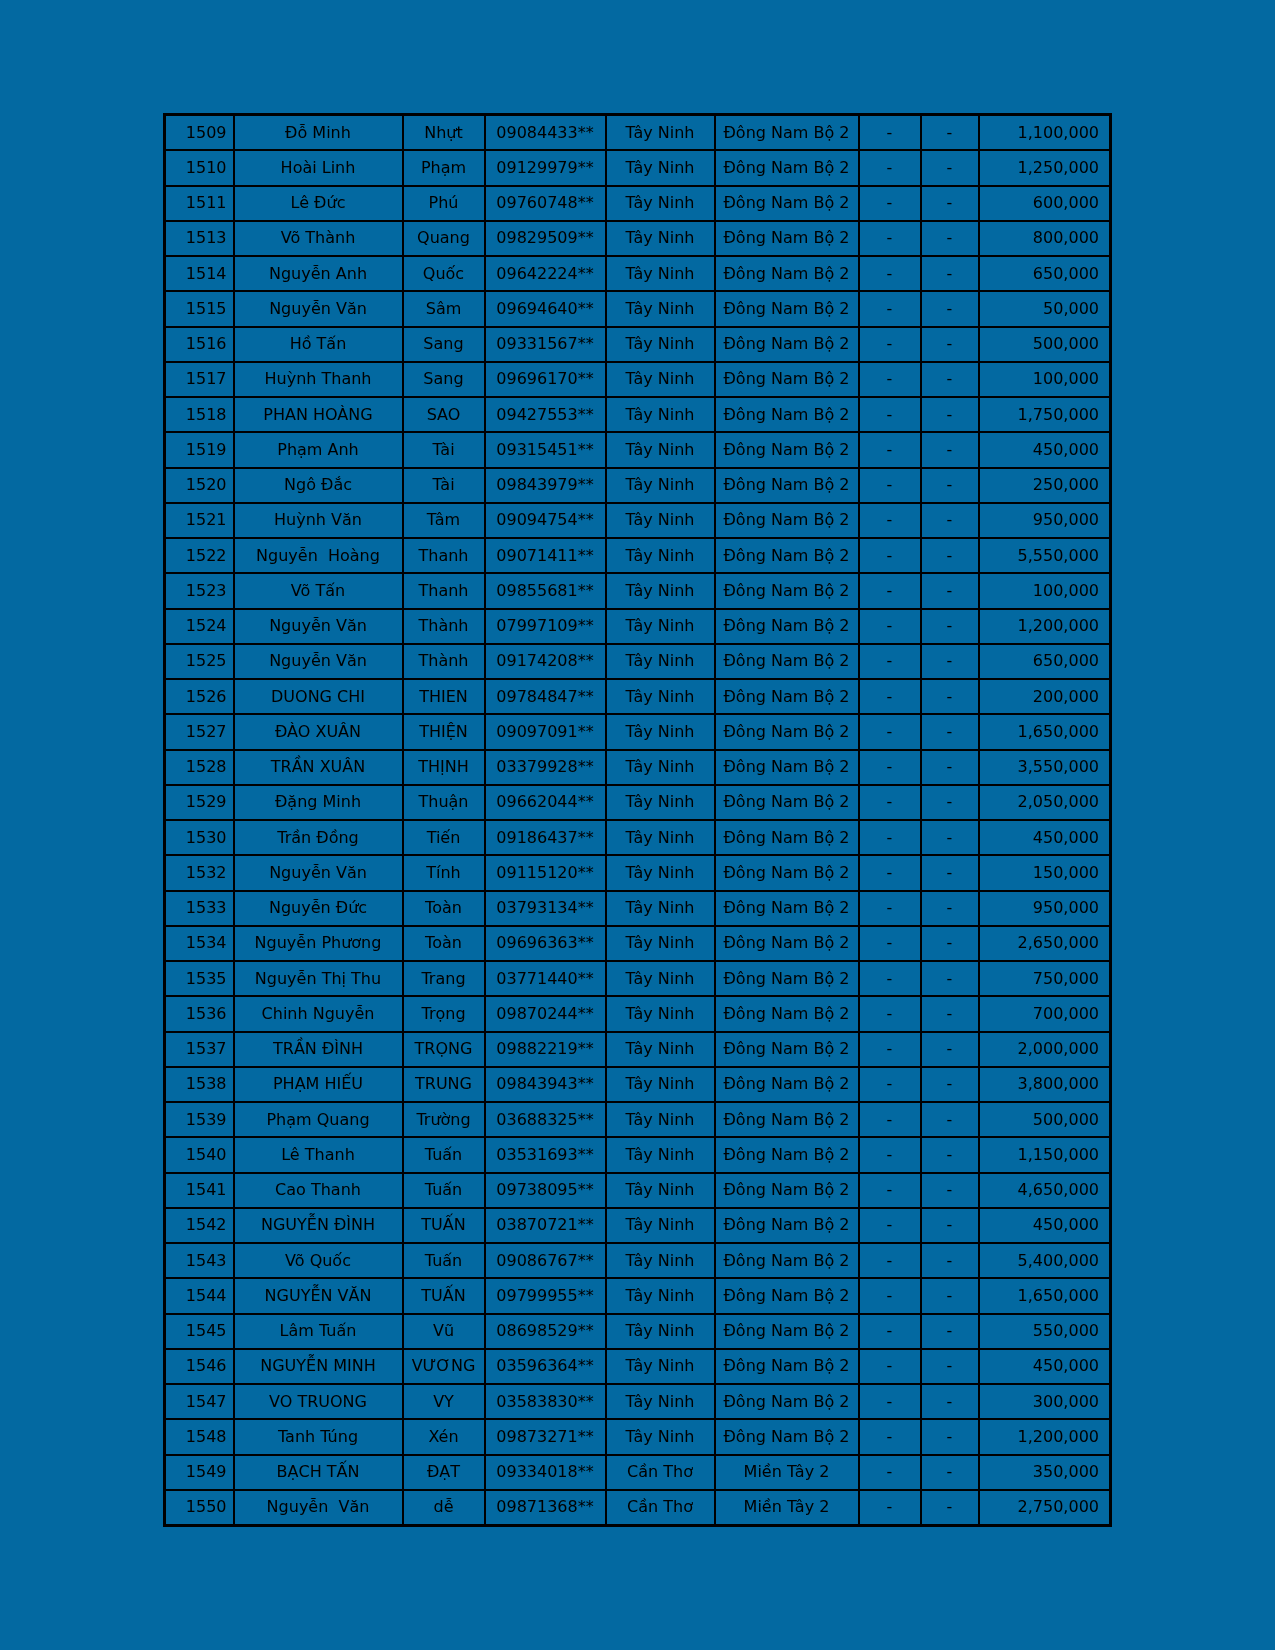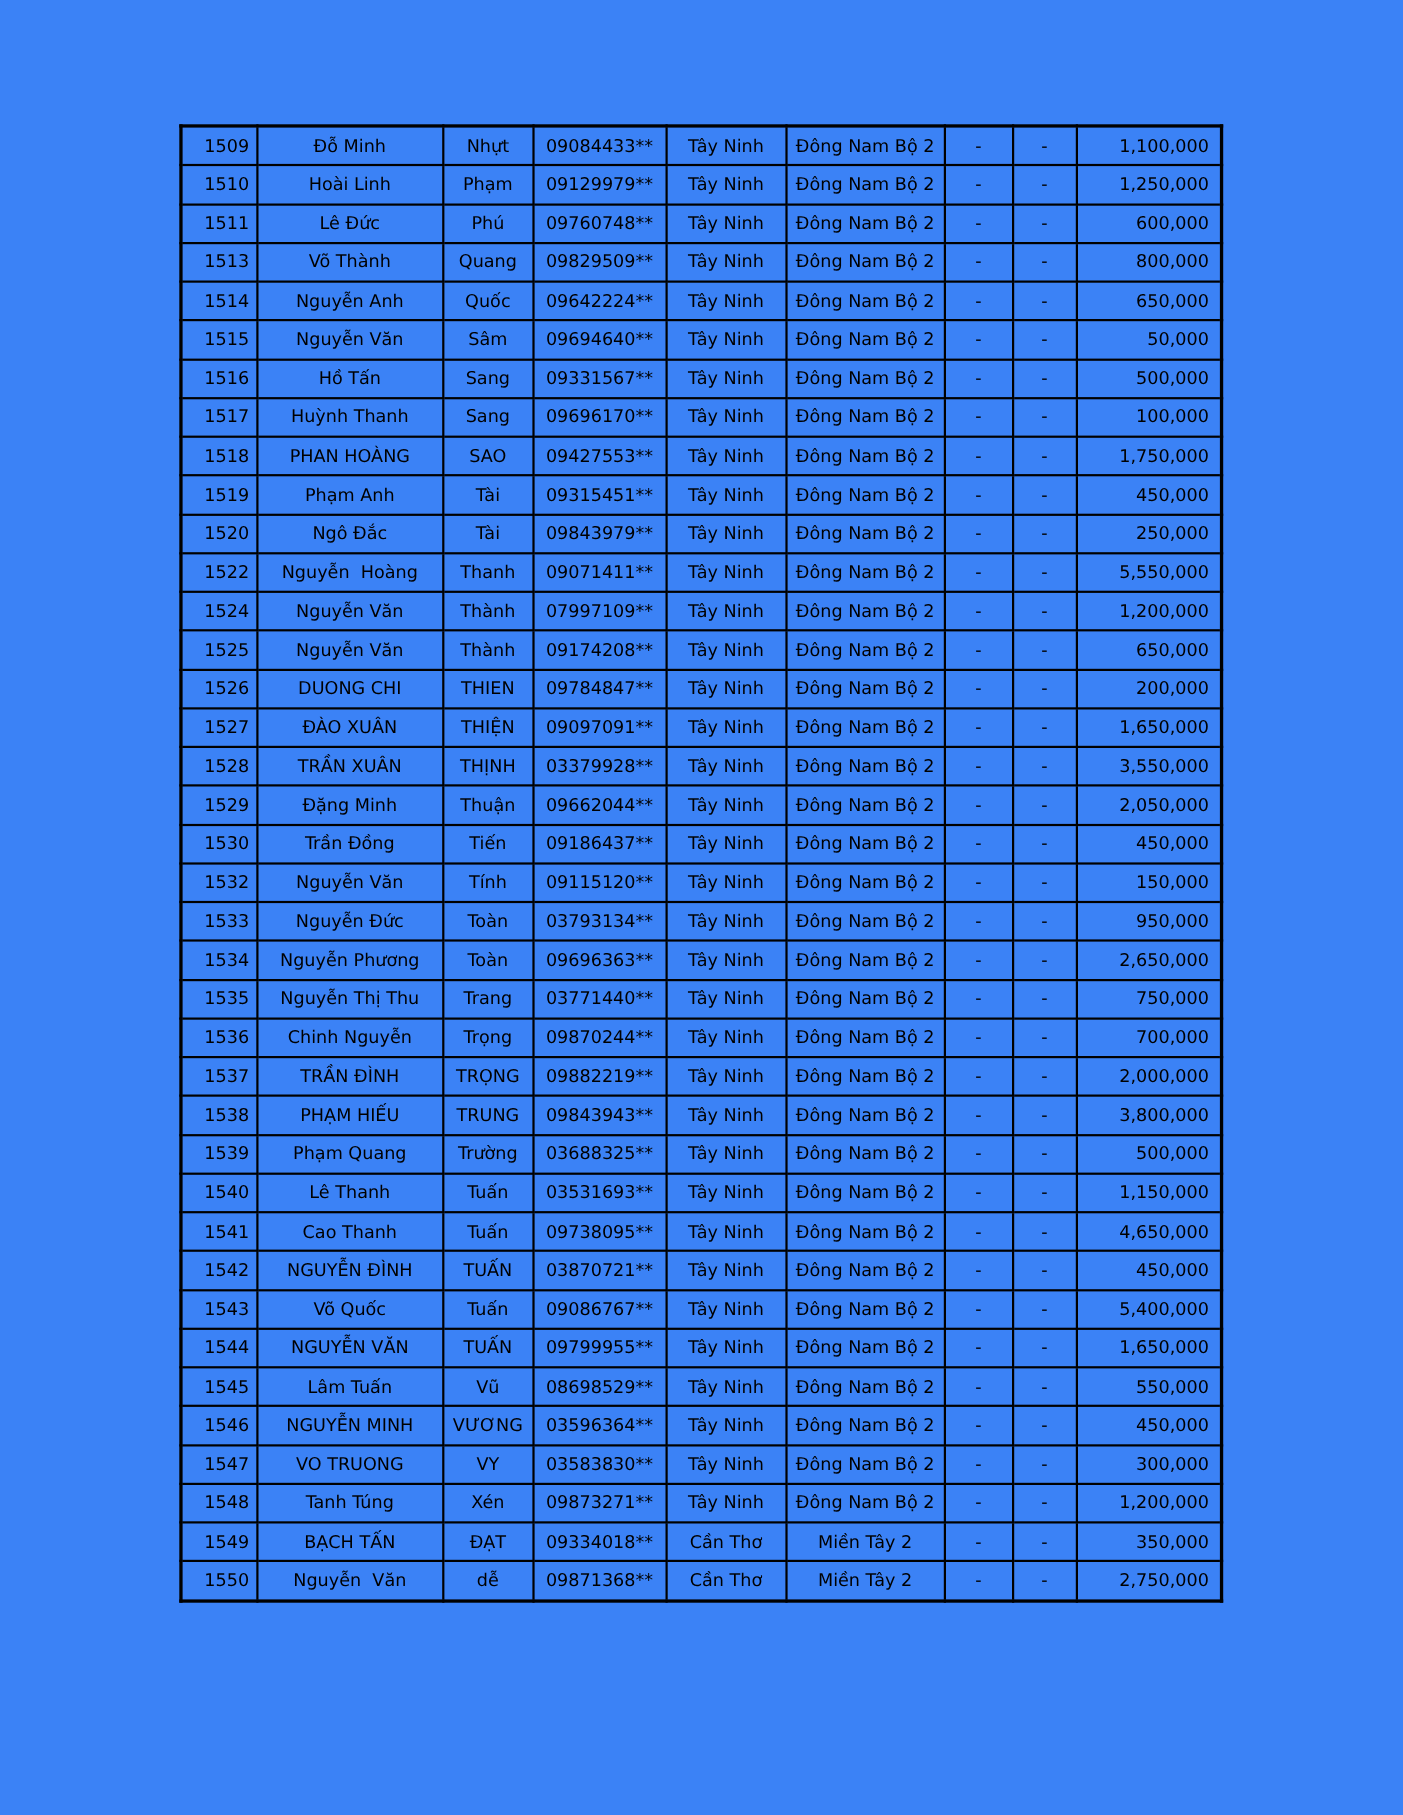--- a/index.html
+++ b/index.html
@@ -4,21 +4,21 @@
 <style>
   html, body {
     margin: 0;
     padding: 0;
     background: #ffffff;
   }
   .page {
     position: relative;
     width: 1275px;
     height: 1650px;
-    background: #3b82f6;
+    background: #0369a1;
     font-family: "DejaVu Sans", "Liberation Sans", sans-serif;
     color: #000000;
   }
   table.roster {
     position: absolute;
     left: 163px;
     top: 113px;
     width: 946px;
     border-collapse: collapse;
     table-layout: fixed;
@@ -177,29 +177,51 @@
           <td class="c-first">Ngô Đắc</td>
           <td class="c-last">Tài</td>
           <td class="c-phone">09843979**</td>
           <td class="c-province">Tây Ninh</td>
           <td class="c-region">Đông Nam Bộ 2</td>
           <td class="c-dash">-</td>
           <td class="c-dash">-</td>
           <td class="c-amount">250,000</td>
         </tr>
         <tr>
+          <td class="c-id">1521</td>
+          <td class="c-first">Huỳnh Văn</td>
+          <td class="c-last">Tâm</td>
+          <td class="c-phone">09094754**</td>
+          <td class="c-province">Tây Ninh</td>
+          <td class="c-region">Đông Nam Bộ 2</td>
+          <td class="c-dash">-</td>
+          <td class="c-dash">-</td>
+          <td class="c-amount">950,000</td>
+        </tr>
+        <tr>
           <td class="c-id">1522</td>
           <td class="c-first">Nguyễn  Hoàng</td>
           <td class="c-last">Thanh</td>
           <td class="c-phone">09071411**</td>
           <td class="c-province">Tây Ninh</td>
           <td class="c-region">Đông Nam Bộ 2</td>
           <td class="c-dash">-</td>
           <td class="c-dash">-</td>
           <td class="c-amount">5,550,000</td>
+        </tr>
+        <tr>
+          <td class="c-id">1523</td>
+          <td class="c-first">Võ Tấn</td>
+          <td class="c-last">Thanh</td>
+          <td class="c-phone">09855681**</td>
+          <td class="c-province">Tây Ninh</td>
+          <td class="c-region">Đông Nam Bộ 2</td>
+          <td class="c-dash">-</td>
+          <td class="c-dash">-</td>
+          <td class="c-amount">100,000</td>
         </tr>
         <tr>
           <td class="c-id">1524</td>
           <td class="c-first">Nguyễn Văn</td>
           <td class="c-last">Thành</td>
           <td class="c-phone">07997109**</td>
           <td class="c-province">Tây Ninh</td>
           <td class="c-region">Đông Nam Bộ 2</td>
           <td class="c-dash">-</td>
           <td class="c-dash">-</td>

